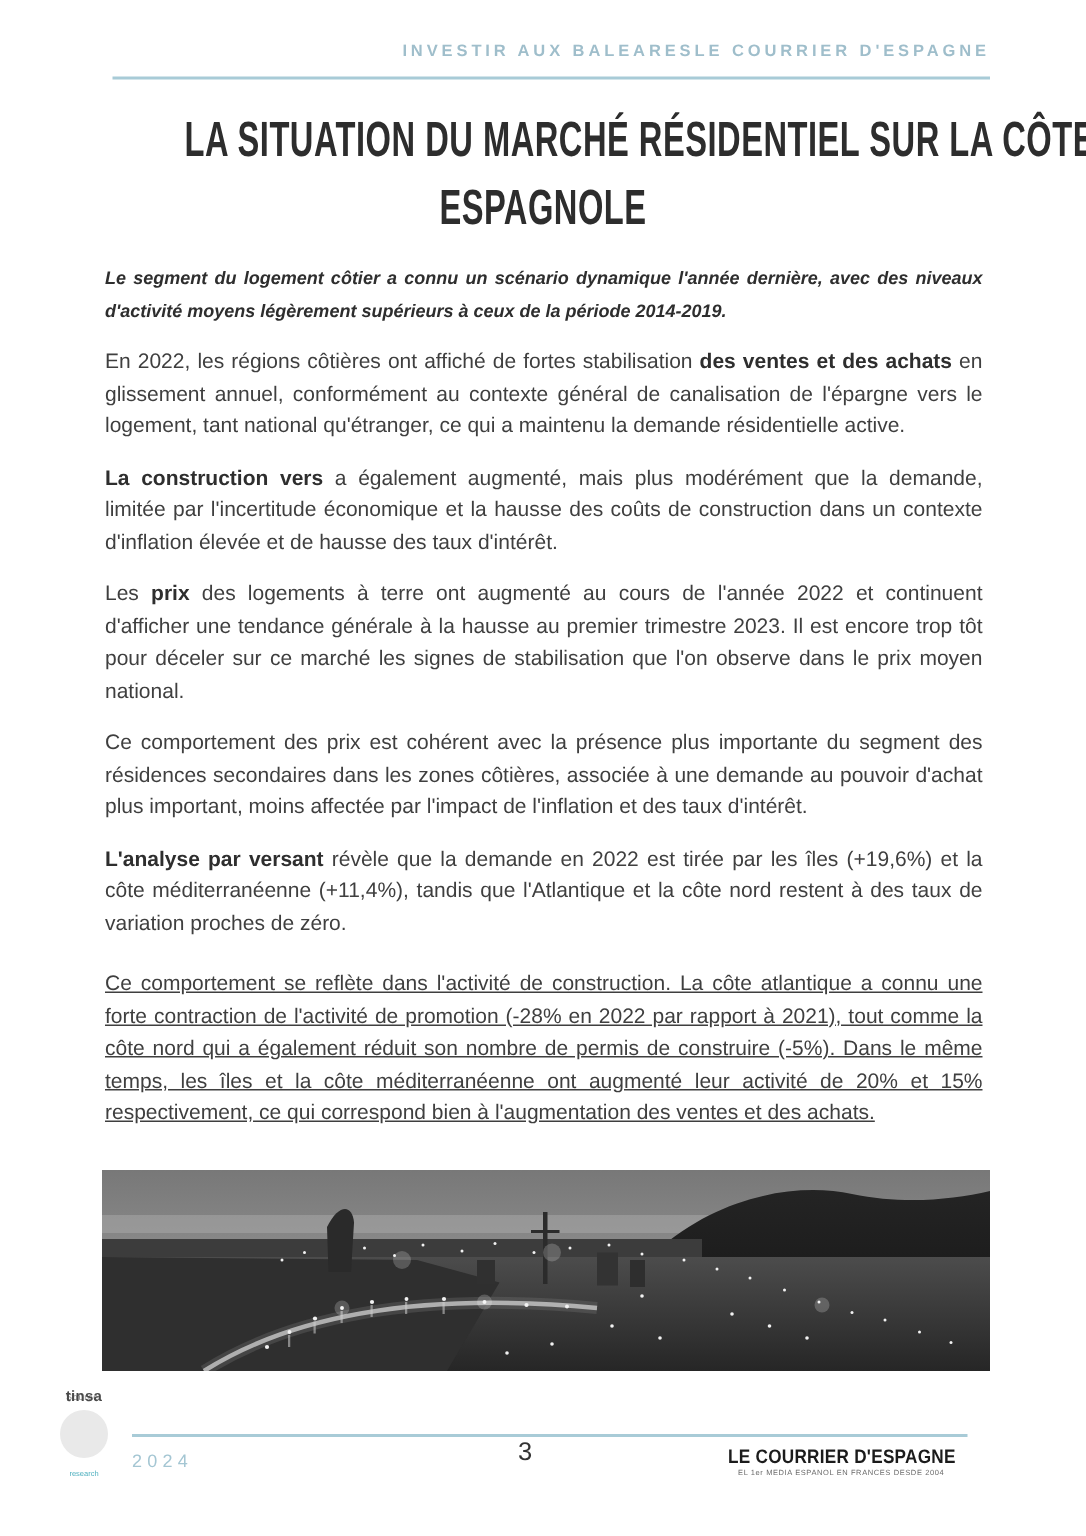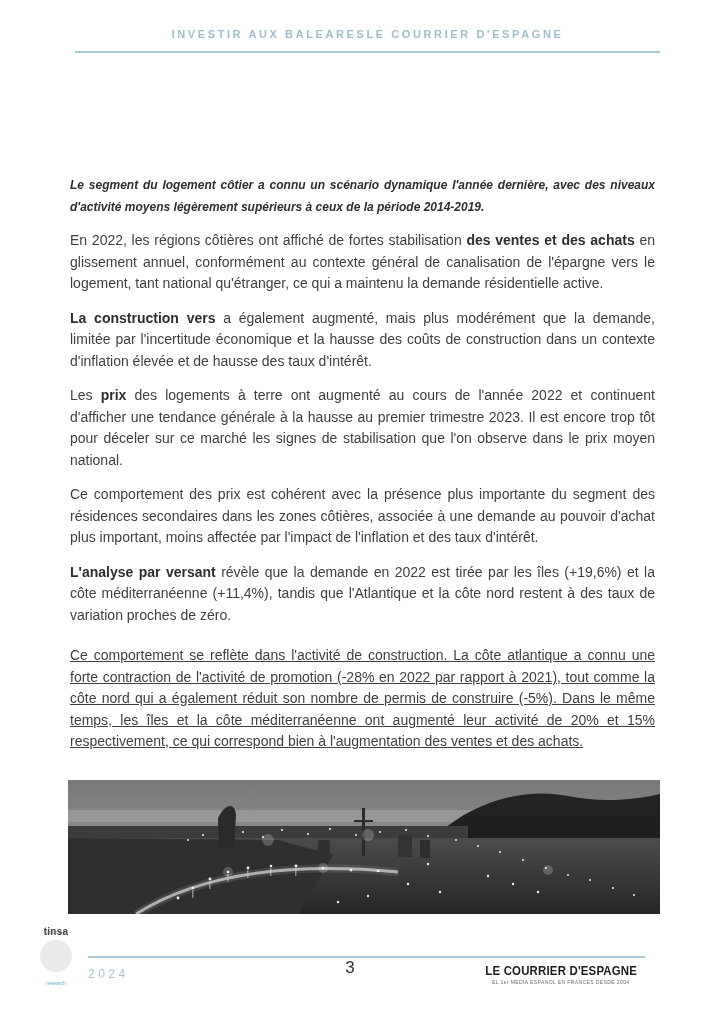--- a/index.html
+++ b/index.html
@@ -7,21 +7,21 @@
     position:relative;
     width:724px;height:1024px;
     background:#ffffff;
     font-family:"Liberation Sans",sans-serif;
     color:#3f3f3f;
     overflow:hidden;
   }
   
   .masthead{
     position:absolute;top:28px;left:75px;right:64px;
-    display:flex;justify-content:center;
+    display:flex;justify-content:flex-end;
     font-size:11px;font-weight:bold;letter-spacing:2.6px;
     color:#9fbecb;
   }
   .masthead-rule{
     position:absolute;top:51px;left:75px;right:64px;height:2px;
     background:#a8cbd7;
   }
   
   .title{
     position:absolute;top:70px;left:0;right:0;
@@ -96,20 +96,24 @@
 <body>
 
 <div class="page">
 
   <div class="masthead">
     <span>INVESTIR AUX BALEARES</span>
     <span>LE COURRIER D'ESPAGNE</span>
   </div>
   <div class="masthead-rule"></div>
 
+  <h1 class="title" style="margin:0;">
+    <span class="title-line">LA SITUATION DU MARCHÉ RÉSIDENTIEL SUR LA CÔTE</span>
+    <span class="title-line">ESPAGNOLE</span>
+  </h1>
 
   <div class="article">
     <p class="intro">Le segment du logement côtier a connu un scénario dynamique l'année dernière, avec des niveaux d'activité moyens légèrement supérieurs à ceux de la période 2014-2019.</p>
     <div class="body-text">
         <p><span>En 2022, les régions côtières ont affiché de fortes stabilisation </span><span class="b">des ventes et des achats</span><span> en glissement annuel, conformément au contexte général de canalisation de l'épargne vers le logement, tant national qu'étranger, ce qui a maintenu la demande résidentielle active.</span></p>
         <p><span class="b">La construction vers</span><span> a également augmenté, mais plus modérément que la demande, limitée par l'incertitude économique et la hausse des coûts de construction dans un contexte d'inflation élevée et de hausse des taux d'intérêt.</span></p>
         <p><span>Les </span><span class="b">prix</span><span> des logements à terre ont augmenté au cours de l'année 2022 et continuent d'afficher une tendance générale à la hausse au premier trimestre 2023. Il est encore trop tôt pour déceler sur ce marché les signes de stabilisation que l'on observe dans le prix moyen national.</span></p>
         <p><span>Ce comportement des prix est cohérent avec la présence plus importante du segment des résidences secondaires dans les zones côtières, associée à une demande au pouvoir d'achat plus important, moins affectée par l'impact de l'inflation et des taux d'intérêt.</span></p>
         <p><span class="b">L'analyse par versant</span><span> révèle que la demande en 2022 est tirée par les îles (+19,6%) et la côte méditerranéenne (+11,4%), tandis que l'Atlantique et la côte nord restent à des taux de variation proches de zéro.</span></p>
         <p><span>Ce comportement se reflète dans l'activité de construction.  La côte atlantique a connu une forte contraction de l'activité de promotion (-28% en 2022 par rapport à 2021), tout comme la côte nord qui a également réduit son nombre de permis de construire (-5%). Dans le même temps, les îles et la côte méditerranéenne ont augmenté leur activité de 20% et 15% respectivement, ce qui correspond bien à l'augmentation des ventes et des achats.</span></p>

